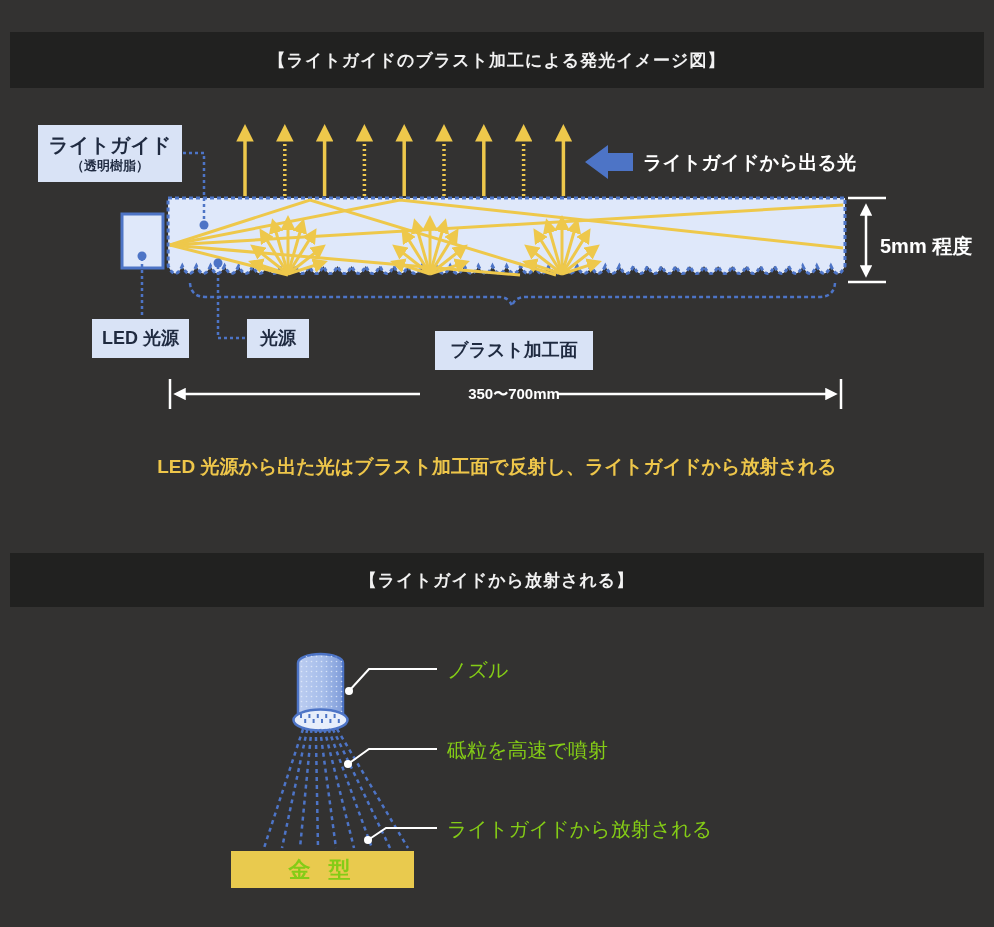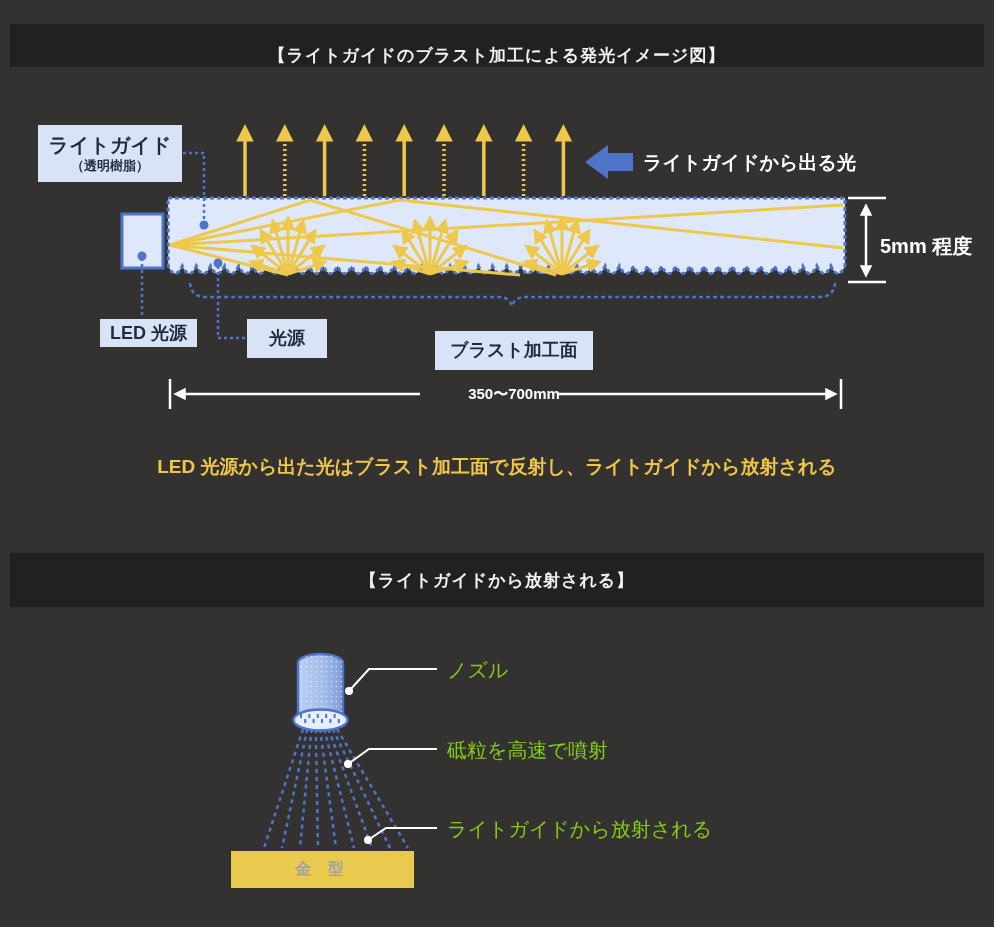--- a/index.html
+++ b/index.html
@@ -1,43 +1,43 @@
 <!DOCTYPE html>
 <html><head>
 <meta charset="utf-8">
 <style>
   html,body{margin:0;padding:0;background:#333231;}
   .stage{position:relative;width:994px;height:927px;background:#333231;overflow:hidden;
          font-family:"Liberation Sans",sans-serif;}
   .header{position:absolute;left:10px;width:974px;background:#212120;color:#f2f2f2;
           font-weight:bold;font-size:17px;display:flex;align-items:center;justify-content:center;
           letter-spacing:1px;}
-  #header1{top:24px;height:43px;align-items:flex-end;}
+  #header1{top:32px;height:56px;}
   #header2{top:553px;height:54px;}
   svg.layer{position:absolute;left:0;top:0;width:994px;height:927px;}
   .box{position:absolute;background:#d9e3f6;color:#1f2a40;font-weight:bold;
        display:flex;flex-direction:column;align-items:center;justify-content:center;line-height:1.25;}
   #box-lightguide{left:38px;top:125px;width:144px;height:57px;font-size:20px;}
   #box-lightguide .sub{font-size:13px;}
-  #box-led{left:92px;top:319px;width:97px;height:28px;font-size:18px;margin-left:8px;}
-  #box-source{left:247px;top:319px;width:80px;height:39px;font-size:18px;}
+  #box-led{left:92px;top:319px;width:97px;height:39px;font-size:18px;}
+  #box-source{left:247px;top:319px;width:62px;height:39px;font-size:18px;}
   #box-blast{left:435px;top:319px;width:158px;height:39px;font-size:18px;margin-top:12px;}
   .wlabel{position:absolute;color:#ffffff;}
   #emitted-label{left:643px;top:150px;font-size:19px;font-weight:bold;text-align:center;}
   #thickness-label{left:880px;top:233px;font-size:20px;font-weight:bold;}
   #length-label{left:444px;top:385px;width:140px;text-align:center;font-size:15px;font-weight:bold;}
   #caption1{position:absolute;left:0;top:454px;width:994px;text-align:center;
             color:#eec64a;font-weight:bold;font-size:19px;}
   .calloutlabel{position:absolute;color:#84cc16;font-size:20px;font-weight:500;}
   #nozzle-label{left:447px;top:657px;}
   #spray-label{left:447px;top:737px;}
   #surface-label{left:447px;top:816px;}
   #mold-label{position:absolute;left:231px;top:851px;width:183px;height:37px;
               display:flex;align-items:center;justify-content:center;
-              color:#a3a3a3;font-weight:bold;font-size:16px;letter-spacing:6px;border-radius:16px;}
+              color:#84cc16;font-weight:bold;font-size:22px;letter-spacing:6px;border-radius:16px;}
 </style>
 </head>
 <body>
 
 <div class="stage">
 
   <svg class="layer" viewBox="0 0 994 927">
     <defs>
       <marker id="ay" viewBox="0 0 10 10" refX="6" refY="5" markerWidth="5" markerHeight="5" orient="auto">
         <path d="M0,0 L10,5 L0,10 Z" fill="#eec84b"></path>

